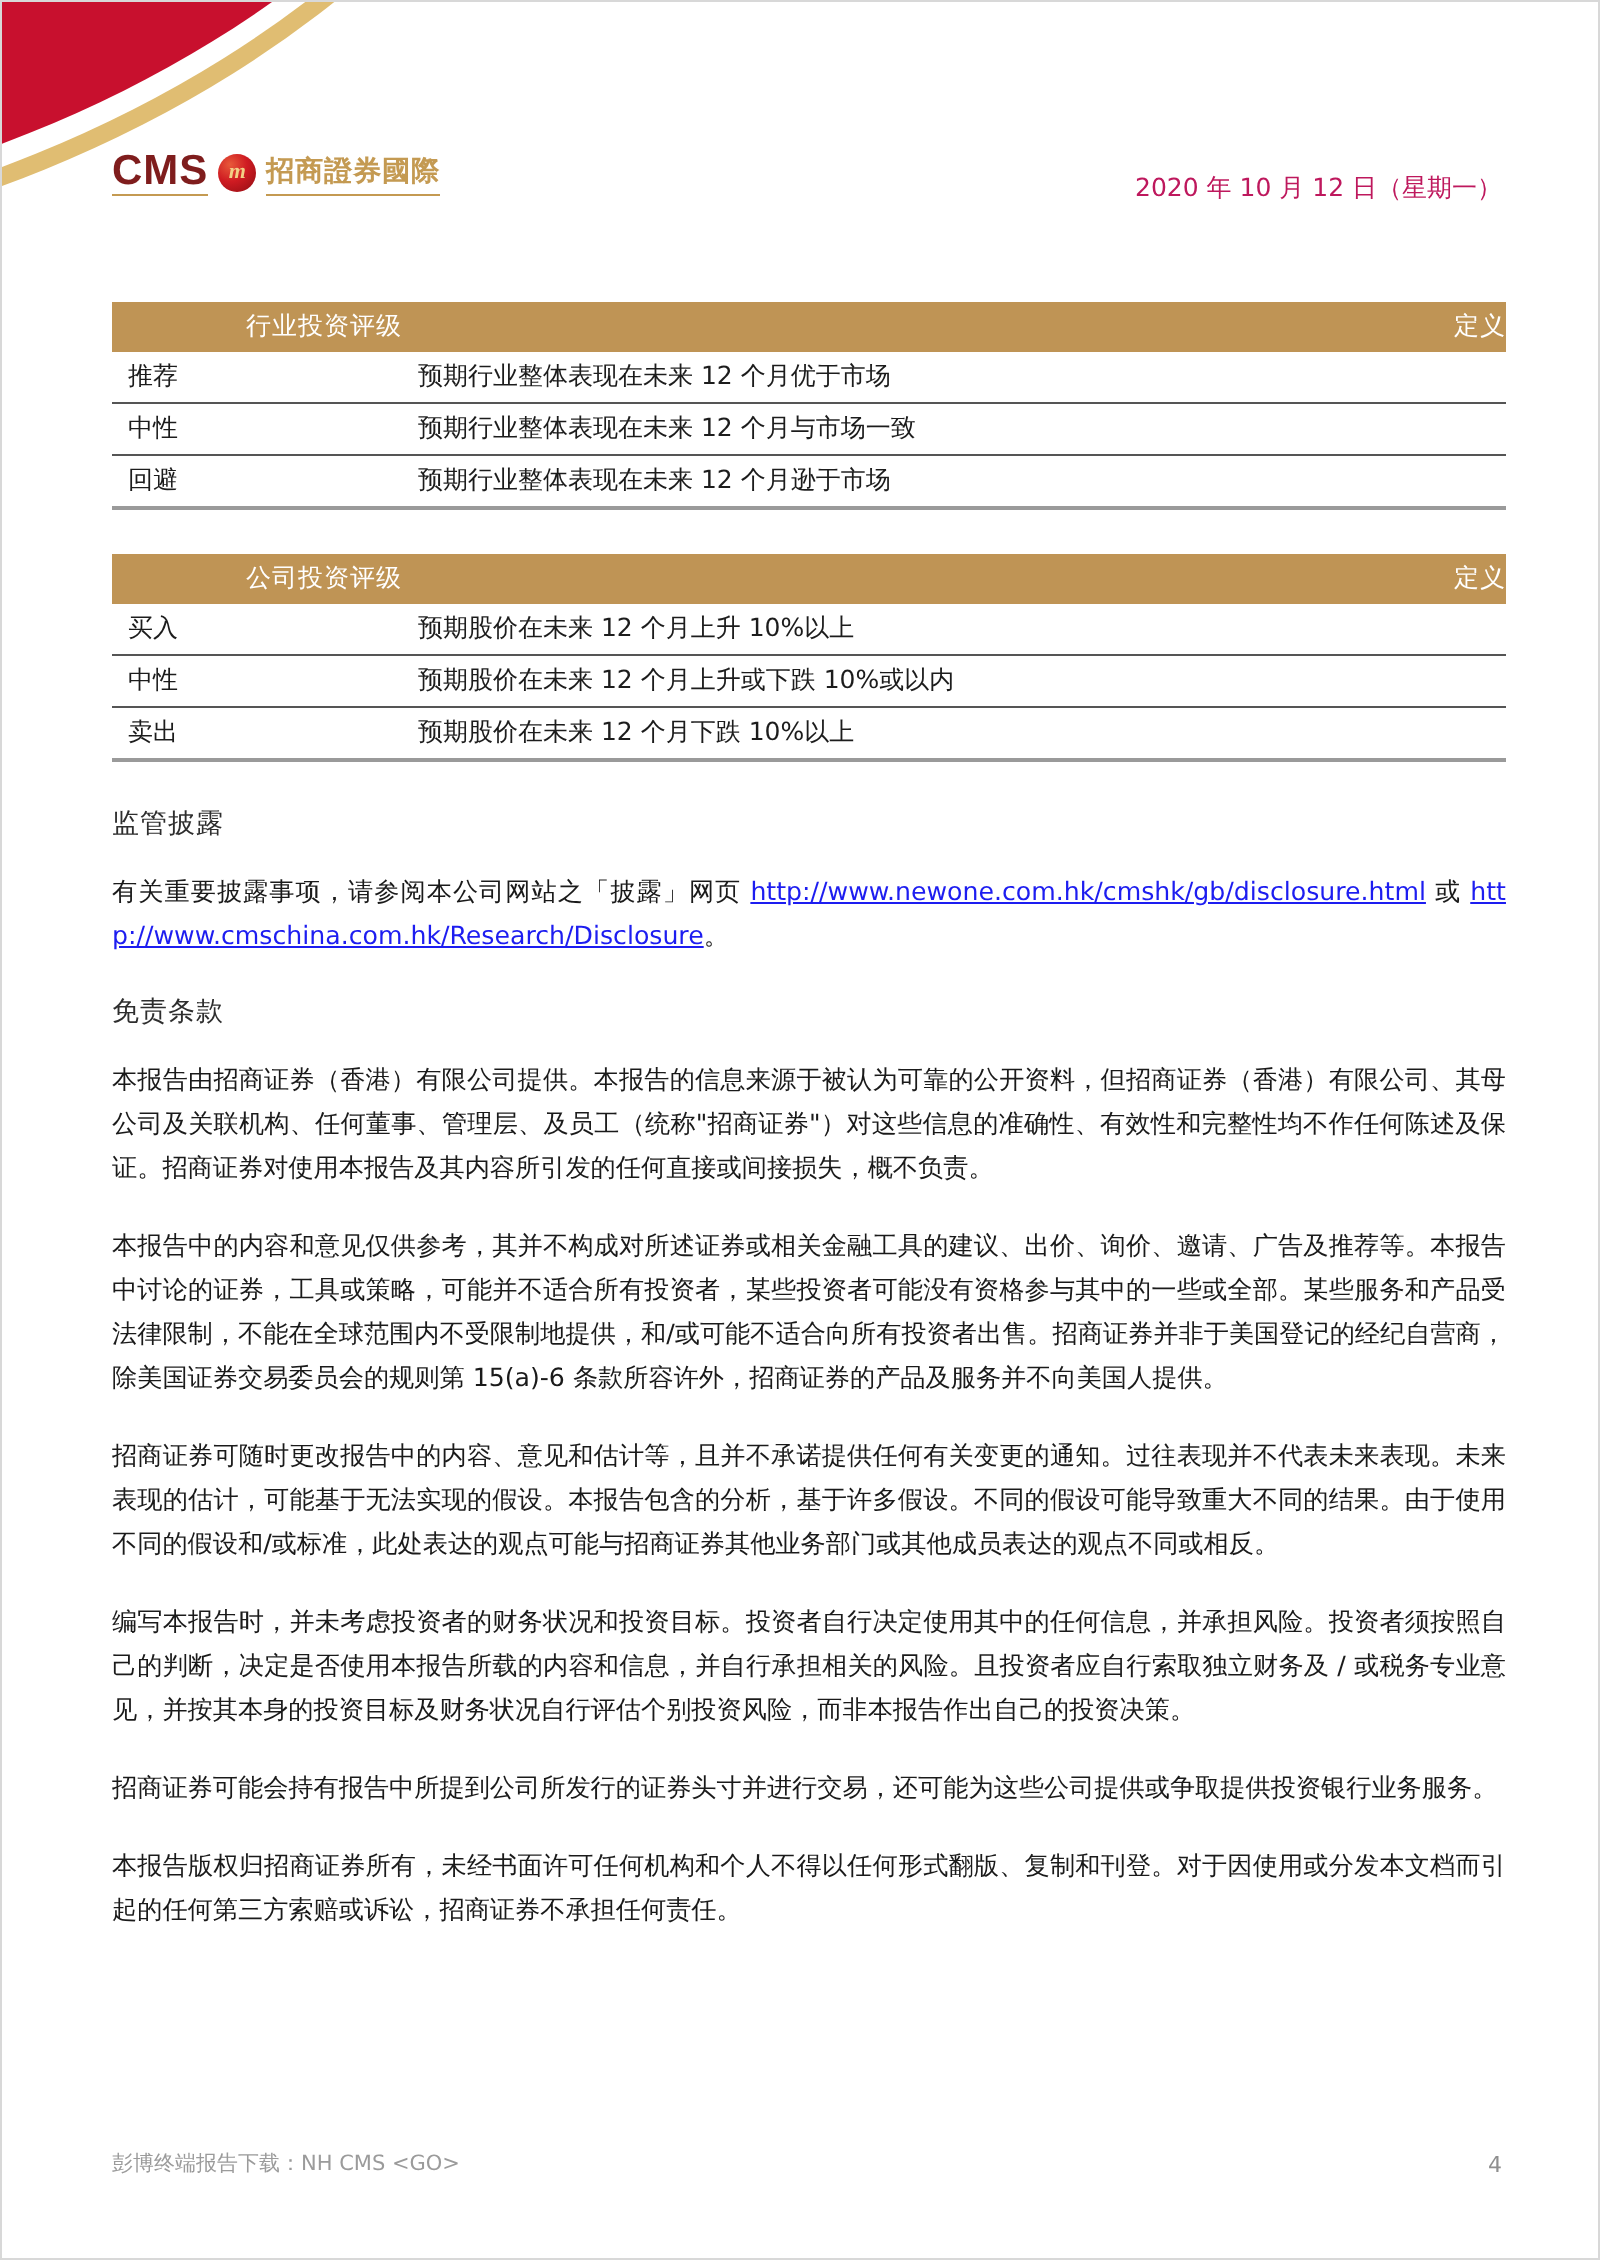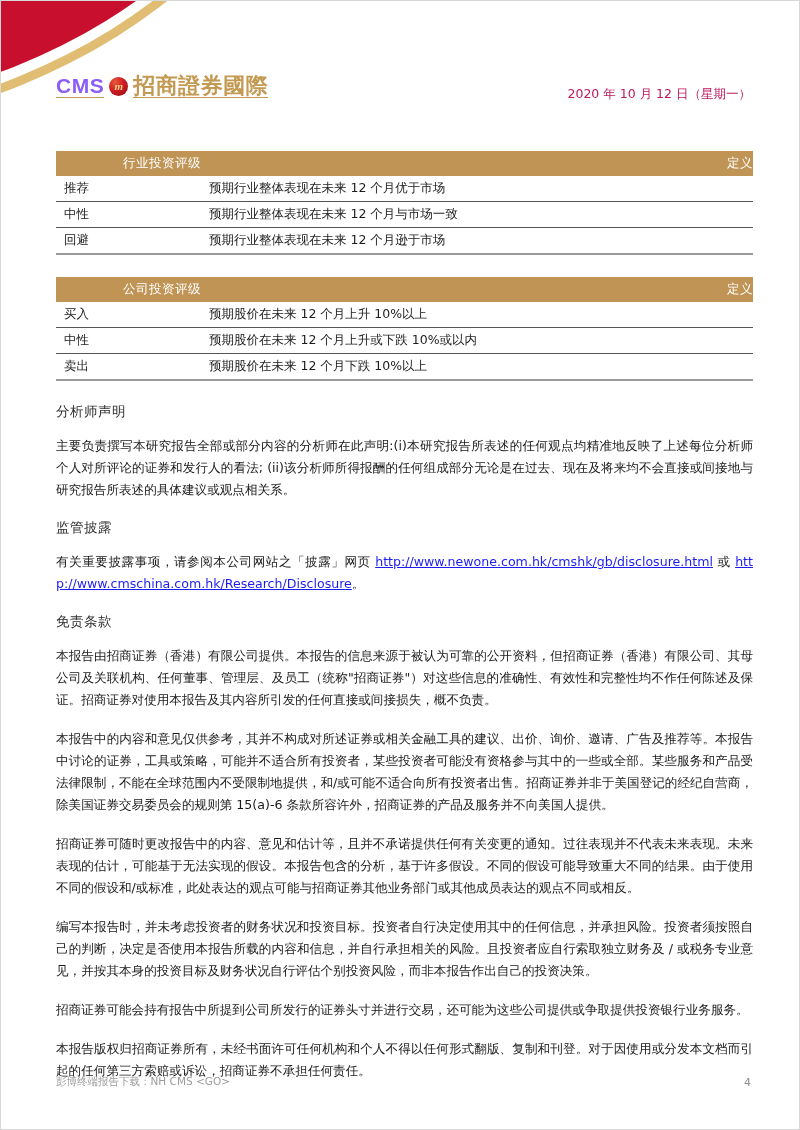--- a/index.html
+++ b/index.html
@@ -57,21 +57,21 @@
     top: 72px;
     display: flex;
     align-items: center;
     gap: 5px;
     height: 26px;
   }
   .logo-cms {
     font-family: "Liberation Sans", sans-serif;
     font-size: 21px;
     font-weight: bold;
-    color: #8b5cf6;
+    color: #7f1d1d;
     letter-spacing: 0.5px;
     border-bottom: 1.5px solid #c49a52;
     line-height: 22px;
   }
   .logo-emblem {
     width: 19px;
     height: 19px;
     border-radius: 50%;
     background: radial-gradient(circle at 32% 28%, #e85a3a 0%, #cf1b22 45%, #8e0d13 100%);
     display: flex;
@@ -79,21 +79,21 @@
     justify-content: center;
     color: #f2cf86;
     font-size: 11px;
     font-style: italic;
     font-weight: bold;
     font-family: "Liberation Serif", serif;
     line-height: 19px;
   }
   .logo-cn {
     font-family: "DejaVu Sans", sans-serif;
-    font-size: 22px;
+    font-size: 14px;
     font-weight: bold;
     color: #c49a52;
     letter-spacing: 0.5px;
     border-bottom: 1.5px solid #c49a52;
     line-height: 22px;
   }
 
   
   .doc-date {
     position: absolute;
@@ -263,24 +263,20 @@
           <td>中性</td>
           <td>预期股价在未来 12 个月上升或下跌 10%或以内</td>
         </tr>
         <tr>
           <td>卖出</td>
           <td>预期股价在未来 12 个月下跌 10%以上</td>
         </tr>
       </tbody>
     </table>
 
-    <div>
-      <h2 class="section-heading">分析师声明</h2>
-      <p class="body-text">主要负责撰写本研究报告全部或部分内容的分析师在此声明:(i)本研究报告所表述的任何观点均精准地反映了上述每位分析师个人对所评论的证券和发行人的看法; (ii)该分析师所得报酬的任何组成部分无论是在过去、现在及将来均不会直接或间接地与研究报告所表述的具体建议或观点相关系。</p>
-    </div>
 
     <div>
       <h2 class="section-heading">监管披露</h2>
       <p class="body-text"><span>有关重要披露事项，请参阅本公司网站之「披露」网页 </span><a class="disclosure-link" href="#">http://www.newone.com.hk/cmshk/gb/disclosure.html</a><span> 或 </span><a class="disclosure-link" href="#">http://www.cmschina.com.hk/Research/Disclosure</a><span>。</span></p>
     </div>
 
     <div class="disclaimer">
       <h2 class="section-heading">免责条款</h2>
       <p class="body-text">本报告由招商证券（香港）有限公司提供。本报告的信息来源于被认为可靠的公开资料，但招商证券（香港）有限公司、其母公司及关联机构、任何董事、管理层、及员工（统称"招商证券"）对这些信息的准确性、有效性和完整性均不作任何陈述及保证。招商证券对使用本报告及其内容所引发的任何直接或间接损失，概不负责。</p>
       <p class="body-text">本报告中的内容和意见仅供参考，其并不构成对所述证券或相关金融工具的建议、出价、询价、邀请、广告及推荐等。本报告中讨论的证券，工具或策略，可能并不适合所有投资者，某些投资者可能没有资格参与其中的一些或全部。某些服务和产品受法律限制，不能在全球范围内不受限制地提供，和/或可能不适合向所有投资者出售。招商证券并非于美国登记的经纪自营商，除美国证券交易委员会的规则第 15(a)-6 条款所容许外，招商证券的产品及服务并不向美国人提供。</p>

